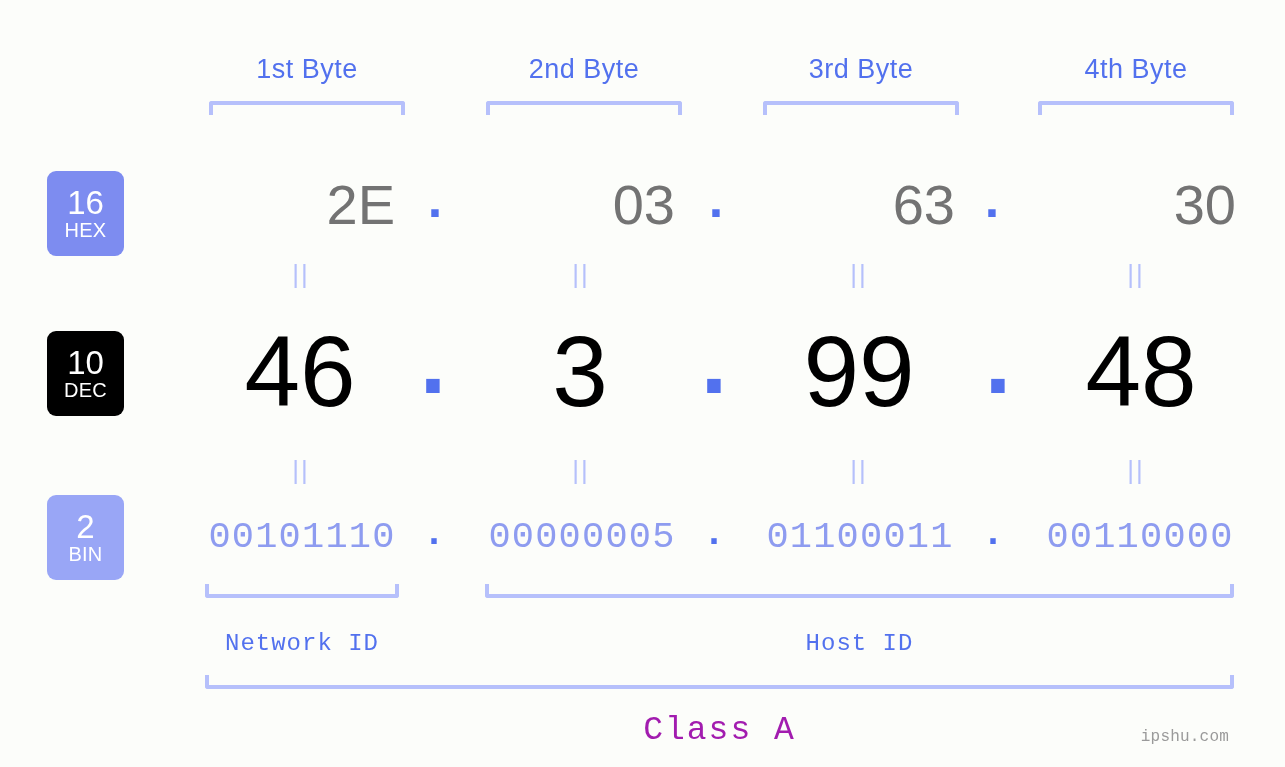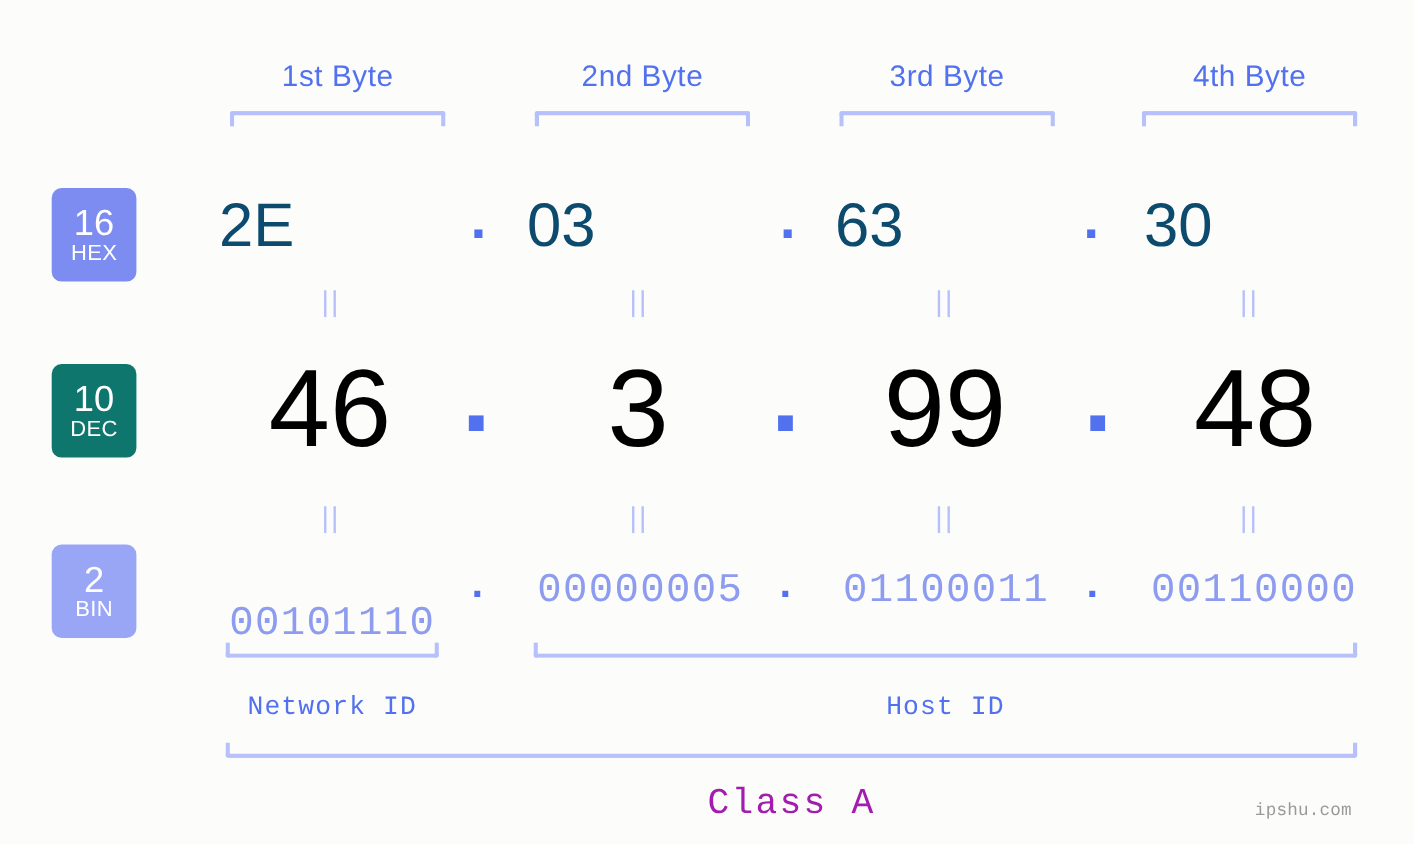--- a/index.html
+++ b/index.html
@@ -78,33 +78,33 @@
     font-weight: 400;
     letter-spacing: 0px;
   }
   .badge .abbr {
     font-size: 20px;
     line-height: 23px;
     font-weight: 400;
     letter-spacing: 0.3px;
   }
   #badge-hex { top: 155px; height: 85px; background: #7d8cf0; justify-content: center; }
-  #badge-dec { top: 315px; height: 85px; background: #0f766e; }
+  #badge-dec { top: 315px; height: 85px; background: #000000; }
   #badge-bin { top: 479px; height: 85px; background: #99a6f6; }
 
   
   .hex-val {
     position: absolute;
     top: 152px;
     height: 74px;
     line-height: 74px;
-    text-align: left;
+    text-align: right;
     font-family: "Liberation Sans", sans-serif;
     font-size: 56px;
-    color: #0c4a6e;
+    color: #737373;
     white-space: nowrap;
   }
   .hex-dot {
     position: absolute;
     top: 152px;
     height: 74px;
     line-height: 62px;
     text-align: center;
     font-family: "Liberation Sans", sans-serif;
     font-size: 52px;
@@ -250,21 +250,21 @@
   <div class="dec-dot" style="left:679px; width:70px;">.</div>
   <div class="dec-val" style="left:761px; width:196px;">99</div>
   <div class="dec-dot" style="left:963px; width:70px;">.</div>
   <div class="dec-val" style="left:1043px; width:196px;">48</div>
 
   <div class="eq" style="left:281px; top:441px;">||</div>
   <div class="eq" style="left:561px; top:441px;">||</div>
   <div class="eq" style="left:839px; top:441px;">||</div>
   <div class="eq" style="left:1116px; top:441px;">||</div>
 
-  <div class="bin-val" style="left:202px; width:200px;margin-top:30px;">00101110</div>
+  <div class="bin-val" style="left:202px; width:200px;">00101110</div>
   <div class="bin-dot" style="left:404px; width:60px;">.</div>
   <div class="bin-val" style="left:482px; width:200px;">00000005</div>
   <div class="bin-dot" style="left:684px; width:60px;">.</div>
   <div class="bin-val" style="left:760px; width:200px;">01100011</div>
   <div class="bin-dot" style="left:963px; width:60px;">.</div>
   <div class="bin-val" style="left:1040px; width:200px;">00110000</div>
 
   <div class="bracket-bottom" style="left:205px; top:568px; width:194px;"></div>
   <div class="bracket-bottom" style="left:485px; top:568px; width:749px;"></div>
 

